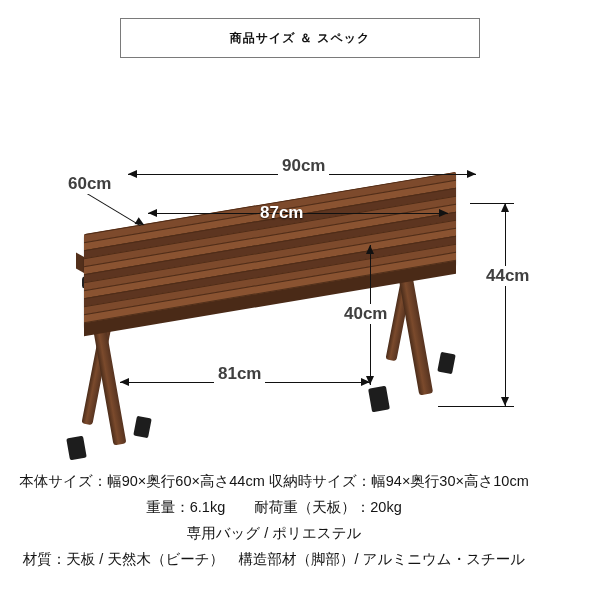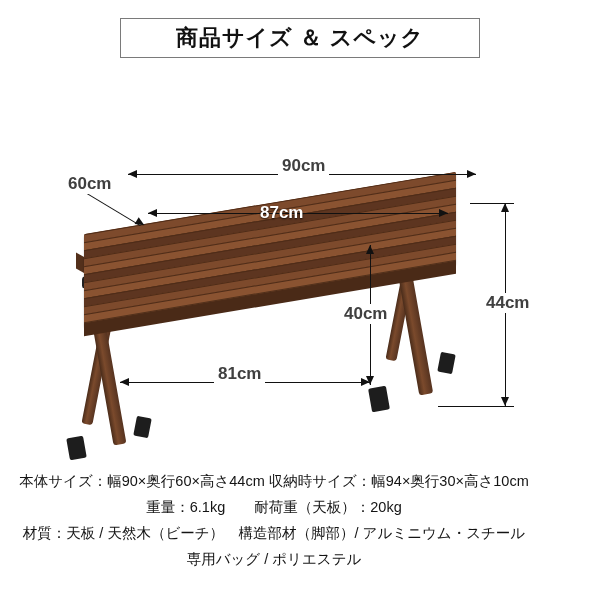--- a/index.html
+++ b/index.html
@@ -35,21 +35,21 @@
     box-sizing: border-box;
   }
   .header-title {
     position: absolute;
     left: 120px;
     top: 0;
     width: 360px;
     height: 44px;
     line-height: 40px;
     text-align: center;
-    font-size: 22px;
+    font-size: 12px;
     font-weight: bold;
     letter-spacing: 1px;
     color: #111111;
   }
 
   
   .diagram {
     position: absolute;
     left: 0;
     top: 70px;
@@ -274,32 +274,32 @@
   <div class="dim-line dim-h" style="left:148px; top:143px; width:300px;"></div>
   <div class="arrow arrow-l" style="left:148px; top:139px;"></div>
   <div class="arrow arrow-r" style="left:439px; top:139px;"></div>
   <div class="dim-label on-wood" style="left:256px; top:133px;">87cm</div>
 
   <div class="ext-line dim-h" style="left:470px; top:133px; width:44px; height:1px;"></div>
   <div class="ext-line dim-h" style="left:438px; top:336px; width:76px; height:1px;"></div>
   <div class="dim-line dim-v" style="left:505px; top:133px; height:203px;"></div>
   <div class="arrow arrow-u" style="left:501px; top:133px;"></div>
   <div class="arrow arrow-d" style="left:501px; top:327px;"></div>
-  <div class="dim-label" style="left:482px; top:223px;">44cm</div>
+  <div class="dim-label" style="left:482px; top:196px;">44cm</div>
 
   <div class="dim-line dim-v" style="left:370px; top:175px; height:140px;"></div>
   <div class="arrow arrow-u" style="left:366px; top:175px;"></div>
   <div class="arrow arrow-d" style="left:366px; top:306px;"></div>
   <div class="dim-label" style="left:340px; top:234px;">40cm</div>
 
   <div class="dim-line dim-h" style="left:120px; top:312px; width:250px;"></div>
   <div class="arrow arrow-l" style="left:120px; top:308px;"></div>
   <div class="arrow arrow-r" style="left:361px; top:308px;"></div>
   <div class="dim-label" style="left:214px; top:294px;">81cm</div>
 
 </div>
 
 <div class="specs">
   <div class="line">本体サイズ：幅90×奥行60×高さ44cm 収納時サイズ：幅94×奥行30×高さ10cm</div>
   <div class="line">重量：6.1kg　　耐荷重（天板）：20kg</div>
+  <div class="line">専用バッグ / ポリエステル</div>
   <div class="line">材質：天板 / 天然木（ビーチ）　構造部材（脚部）/ アルミニウム・スチール</div>
-  <div class="line">専用バッグ / ポリエステル</div>
 </div>
 
 </body></html>

